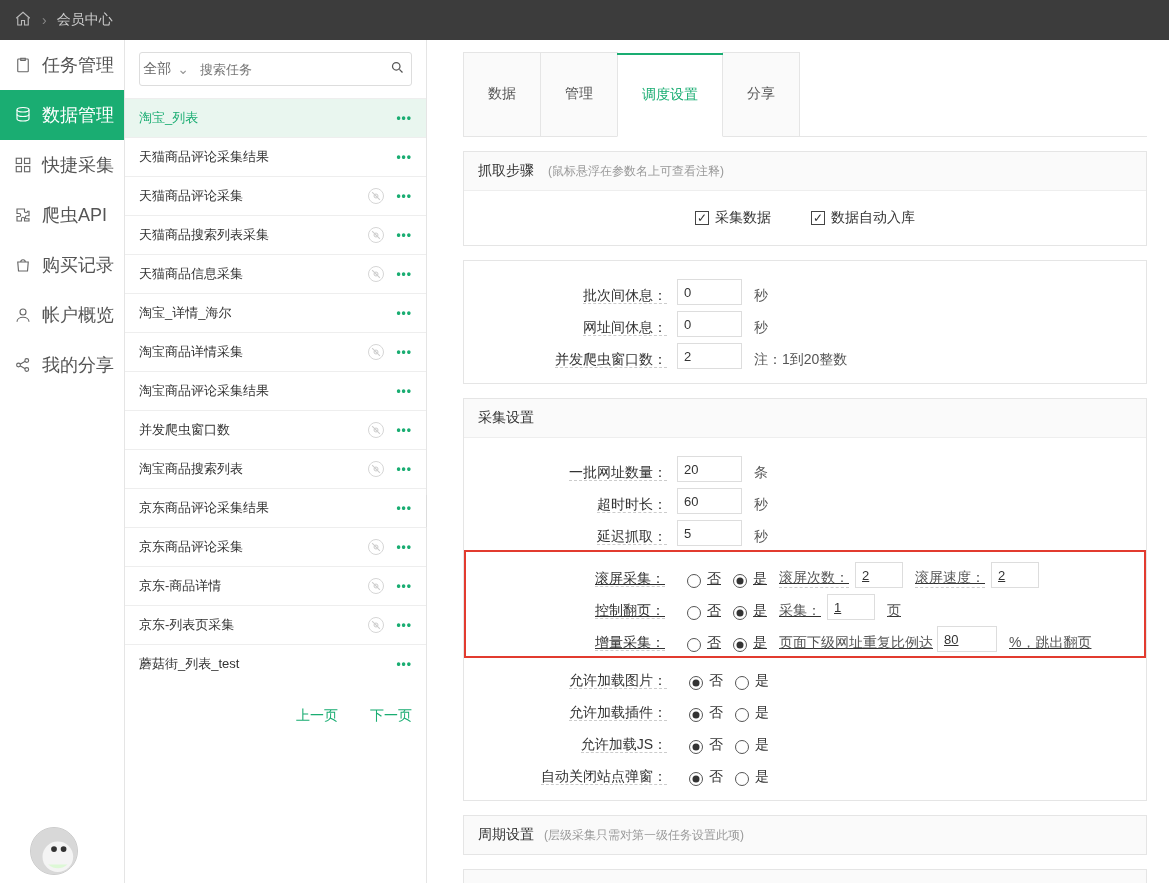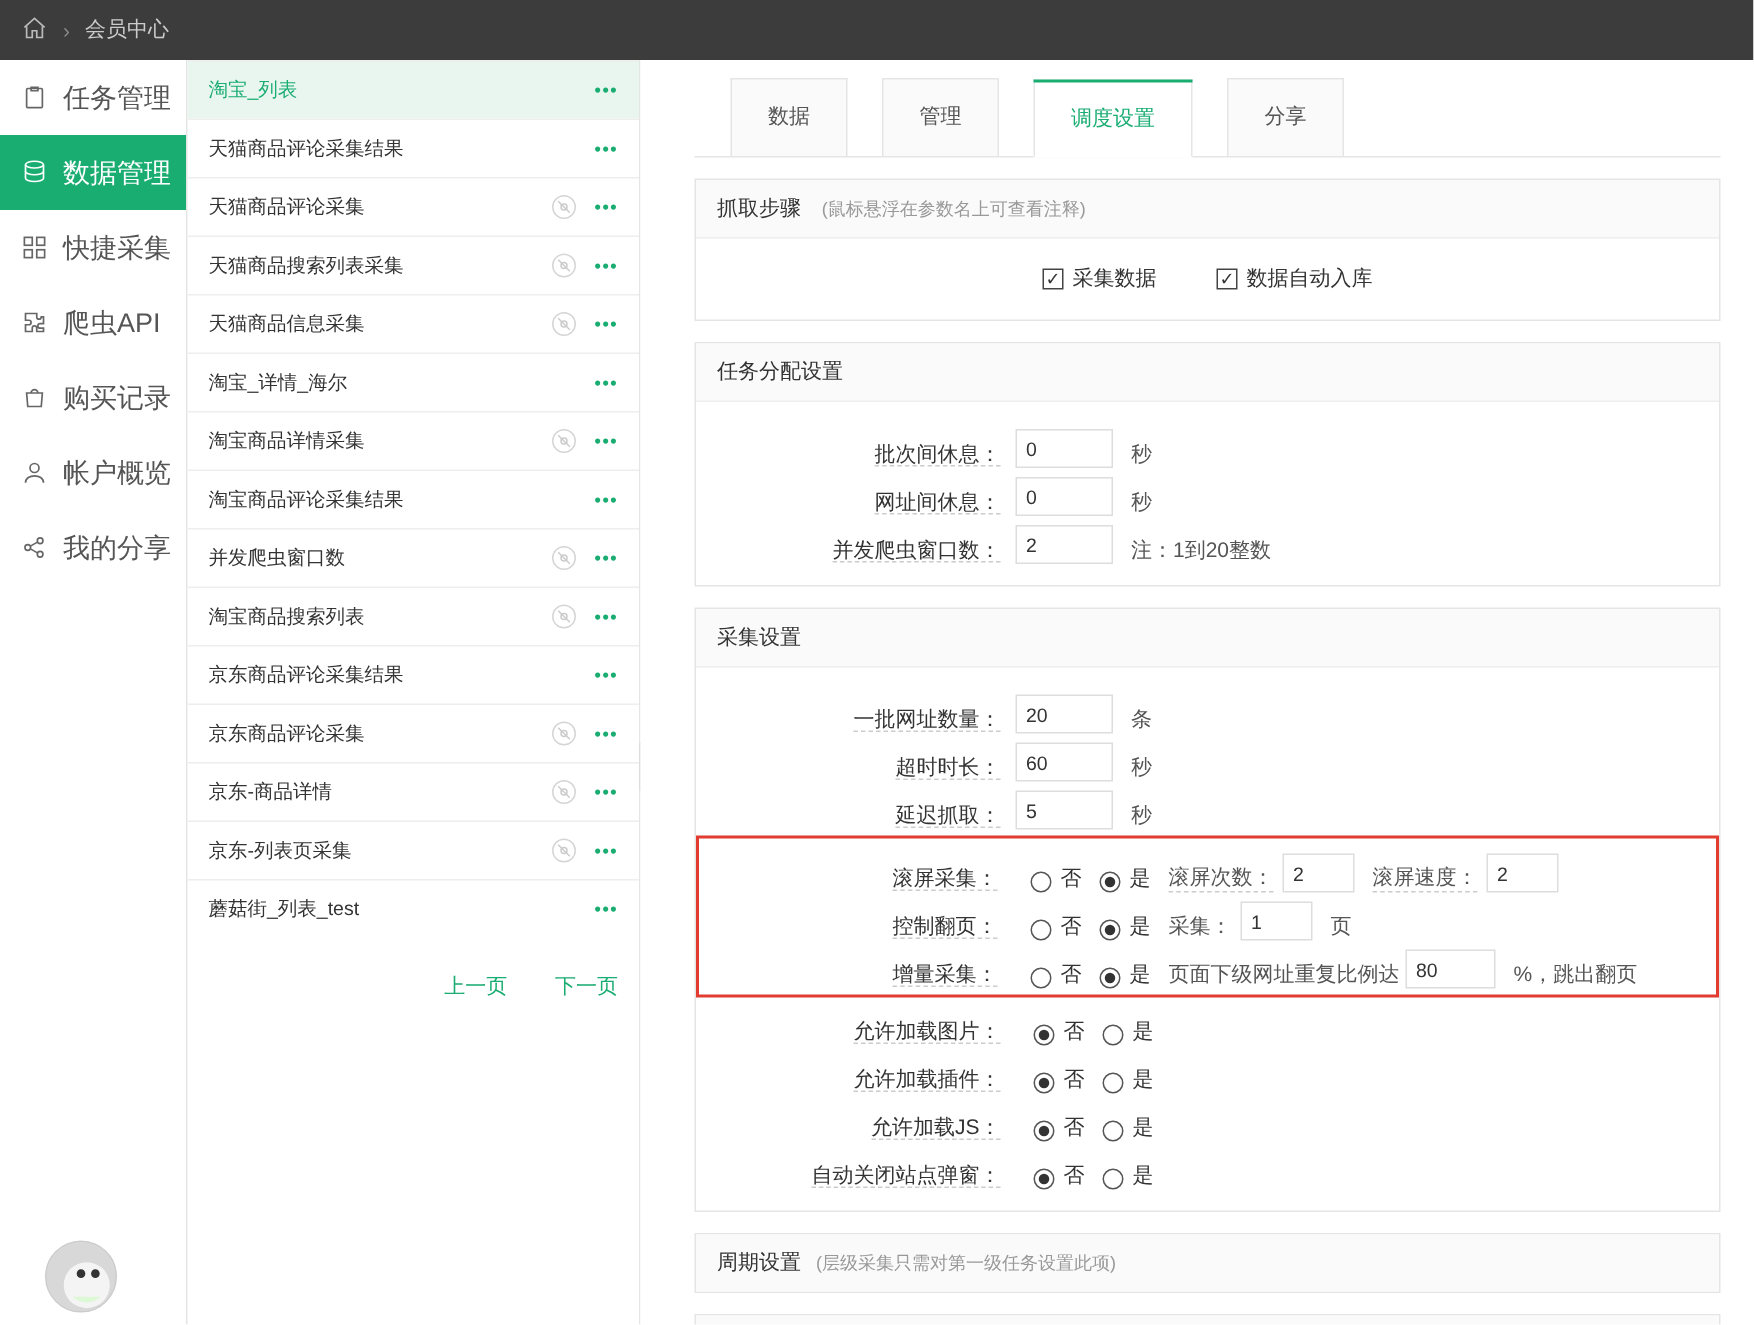--- a/index.html
+++ b/index.html
@@ -34,21 +34,21 @@
   .taskitem .dots { width:18px; height:14px; display:flex; align-items:center; justify-content:flex-end; color:#1aad72; cursor:pointer; font-weight:700; letter-spacing:1px; font-size:12px; }
 
   .pager { margin-top: 24px; text-align: right; font-size: 14px; }
   .pager a { color: #1aad72; margin: 0 14px; text-decoration: none; cursor:pointer; }
 
   .knob { position:absolute; right:-12px; top:455px; width:12px; height:32px; background:#eee; border:1px solid #ddd; border-radius: 0 14px 14px 0; display:flex; align-items:center; justify-content:center; color:#aaa; font-size:10px; cursor:pointer;}
 
   .main { flex: 1; background:#fff; padding: 12px 22px 0 36px; position:relative; }
 
   .tabs { display:flex; border-bottom:1px solid #e5e5e5; }
-  .tab { padding: 16px 24px; border:1px solid #e5e5e5; border-bottom:none; margin-right:-1px; background:#fafafa; color:#555; cursor:pointer;margin-left:24px; }
+  .tab { padding: 32px 24px; border:1px solid #e5e5e5; border-bottom:none; margin-right:-1px; background:#fafafa; color:#555; cursor:pointer; }
   .tab.active { background:#fff; color:#1aad72; border-bottom:1px solid #fff; position:relative; top:1px; }
   .tab.active::before { content:""; height:2px; background:#1aad72; position:absolute; top:-1px; left:-1px; right:-1px; }
 
   .section { border:1px solid #e5e5e5; margin-top: 14px; }
   .section .sec-head { padding: 10px 14px; background:#fafafa; border-bottom:1px solid #eee; font-size:14px; color:#333; }
   .section .sec-head .hint { font-size:12px; color:#999; margin-left:10px; }
   .section .sec-body { padding: 12px 0; }
   .section.compact .sec-head { border-bottom:none; }
 
   .cbrow { display:flex; justify-content:center; gap:40px; padding: 6px 0; }
@@ -58,21 +58,21 @@
   .frow { display:flex; align-items:flex-end; min-height:30px; margin: 2px 0; }
   .flabel { width: 213px; text-align:right; padding-right: 10px; color:#333; }
   .txt { height:26px; border:1px solid #ddd; padding:0 6px; font-size:13px; color:#333; outline:none; }
   .txt.w65 { width:65px; } .txt.w35 { width:48px; text-align:left; }
   .unit { margin-left:12px; color:#555; }
 
   .radio { width:14px; height:14px; border:1.5px solid #555; border-radius:50%; display:inline-block; position:relative; vertical-align:middle; margin:0 6px 0 12px; }
   .radio.on::after { content:""; width:7px; height:7px; background:#333; border-radius:50%; position:absolute; top:50%; left:50%; transform:translate(-50%,-50%); }
   .rlabel { vertical-align:middle; }
 
-  .redbox { border:2px solid #e23b2f; padding:4px 4px 2px 0; margin-top:4px; }
+  .redbox { border:2px solid #e23b2f; padding:4px 4px 2px 0; margin-top:4px;text-decoration:underline; }
   .redbox .frow .flabel { width:209px; }
   
   .avatar { position:absolute; left:30px; bottom:8px; width:48px; height:48px; border-radius:50%; background:#dcdcdc; overflow:hidden; border:1px solid #ccc; }
   .avatar svg { width:100%; height:100%; }
 
   .ulabel { border-bottom: 1px dashed #ccc; }
 </style>
 </head>
 <body>
 
@@ -139,20 +139,35 @@
           <circle cx="6" cy="12" r="2.5"></circle>
           <circle cx="17" cy="6" r="2.5"></circle>
           <circle cx="17" cy="18" r="2.5"></circle>
           <path d="M8 11l7-4M8 13l7 4"></path>
         </svg>
       <span>我的分享</span>
     </div>
   </div>
 
   <div class="listcol">
+    <div class="searchbar">
+      <div class="searchbox">
+        <div class="sel">
+          <span>全部</span>
+          <span class="chev">⌄</span>
+        </div>
+        <input placeholder="搜索任务" style="">
+        <div class="mag">
+          <svg width="15" height="15" viewBox="0 0 24 24" fill="none" stroke="#555" stroke-width="2">
+              <circle cx="10" cy="10" r="6"></circle>
+              <path d="m20 20-5-5"></path>
+            </svg>
+        </div>
+      </div>
+    </div>
     <div class="tasklist" id="tasklist">
         <div class="taskitem active">
           <span>淘宝_列表</span>
     <span class="right">
     <span class="dots">•••</span>
           </span>
         </div>
         <div class="taskitem">
           <span>天猫商品评论采集结果</span>
     <span class="right">
@@ -275,21 +290,20 @@
             </label>
           <label class="cb">
               <span class="box">✓</span>
               <span>数据自动入库</span>
             </label>
         </div>
       </div>
     </div>
 
     <div class="section">
-      <div class="sec-head"><span>任务分配设置</span></div>
       <div class="sec-body" id="alloc-body">
           <div class="frow">
             <div class="flabel"><span class="ulabel">批次间休息：</span></div>
    <input class="txt w65" value="0" style="">
    <span class="unit">秒</span>
           </div>
           <div class="frow">
             <div class="flabel"><span class="ulabel">网址间休息：</span></div>
    <input class="txt w65" value="0" style="">
    <span class="unit">秒</span>

